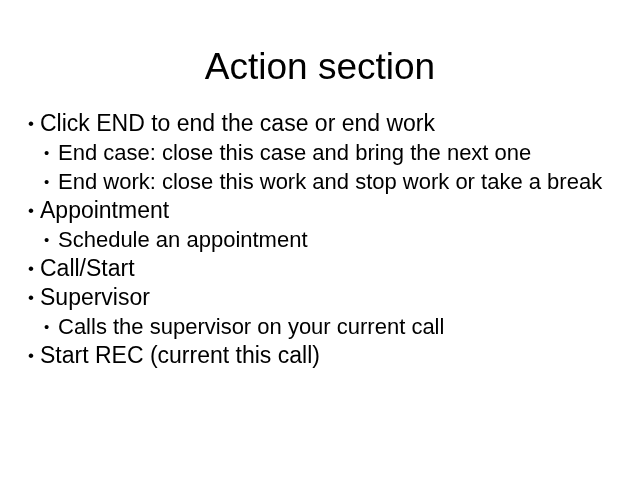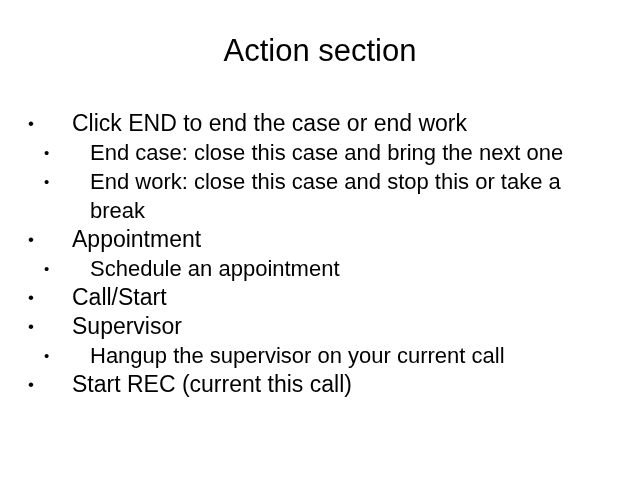--- a/index.html
+++ b/index.html
@@ -18,24 +18,24 @@
   .slide {
     position: relative;
     width: 640px;
     height: 480px;
     background: #ffffff;
     box-sizing: border-box;
   }
   .slide-title {
     position: absolute;
     left: 0;
-    top: 32px;
+    top: 48px;
     width: 640px;
     text-align: center;
-    font-size: 31px;
+    font-size: 37px;
     line-height: 38px;
     font-weight: normal;
     color: #000000;
     letter-spacing: 0px;
     white-space: nowrap;
   }
   .slide-body {
     position: absolute;
     left: 28px;
     top: 109px;
@@ -48,21 +48,20 @@
     text-align: left;
   }
   .bullet-line .bullet-glyph {
     position: absolute;
     top: 0;
     line-height: inherit;
     color: #000000;
   }
   .bullet-line .bullet-text {
     display: block;
-    margin-left: 32px;
   }
 
   
   .level-1 {
     font-size: 23px;
     line-height: 29px;
     padding-left: 12px;
   }
   .level-1 > .bullet-glyph {
     left: 0;
@@ -95,21 +94,21 @@
       <span class="bullet-text">Click END to end the case or end work</span>
     </div>
 
     <div class="bullet-line level-2">
       <span class="bullet-glyph">•</span>
       <span class="bullet-text">End case: close this case and bring the next one</span>
     </div>
 
     <div class="bullet-line level-2">
       <span class="bullet-glyph">•</span>
-      <span class="bullet-text">End work: close this case and stop this or take a break</span>
+      <span class="bullet-text">End work: close this work and stop work or take a break</span>
     </div>
 
     <div class="bullet-line level-1">
       <span class="bullet-glyph">•</span>
       <span class="bullet-text">Appointment</span>
     </div>
 
     <div class="bullet-line level-2">
       <span class="bullet-glyph">•</span>
       <span class="bullet-text">Schedule an appointment</span>
@@ -120,21 +119,21 @@
       <span class="bullet-text">Call/Start</span>
     </div>
 
     <div class="bullet-line level-1">
       <span class="bullet-glyph">•</span>
       <span class="bullet-text">Supervisor</span>
     </div>
 
     <div class="bullet-line level-2">
       <span class="bullet-glyph">•</span>
-      <span class="bullet-text">Hangup the supervisor on your current call</span>
+      <span class="bullet-text">Calls the supervisor on your current call</span>
     </div>
 
     <div class="bullet-line level-1">
       <span class="bullet-glyph">•</span>
       <span class="bullet-text">Start REC (current this call)</span>
     </div>
 
   </div>
 </div>
 

